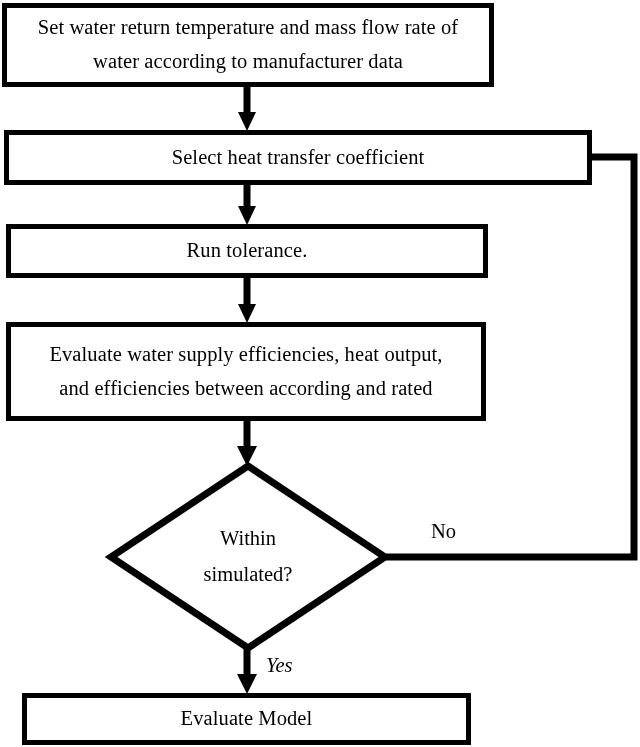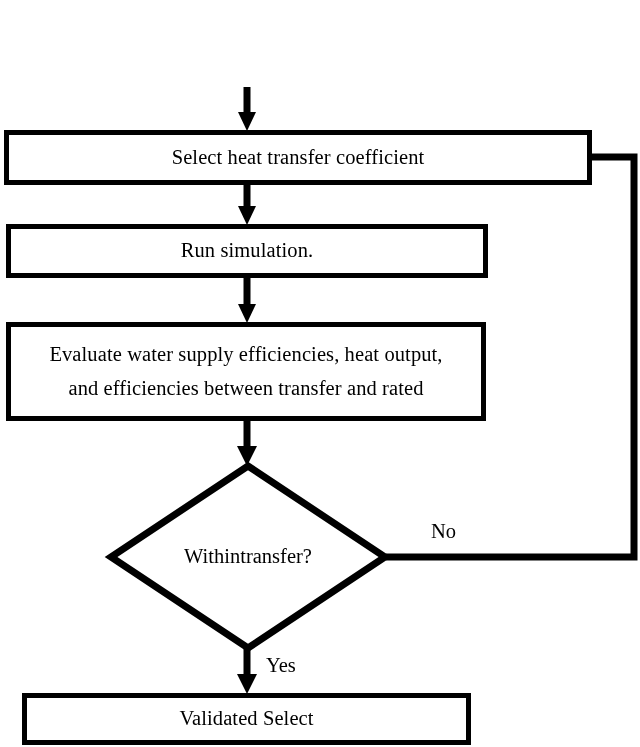--- a/index.html
+++ b/index.html
@@ -63,21 +63,21 @@
     height: 100%;
     overflow: visible;
   }
   #diamond-label {
     position: absolute;
     left: 0;
     top: 0;
     width: 100%;
     height: 100%;
     display: flex;
-    flex-direction: row;
+    flex-direction: column;
     align-items: center;
     justify-content: center;
     text-align: center;
     font-size: 20.5px;
     line-height: 1.75;
     pointer-events: none;
   }
 
   
   #connectors {
@@ -90,21 +90,21 @@
   }
 
   
   .edge-label {
     position: absolute;
     font-size: 20.5px;
     line-height: 1;
     white-space: nowrap;
   }
   #label-no  { left: 419px; top: 521px; margin-left: 12px; }
-  #label-yes { left: 266px; top: 655px; }
+  #label-yes { left: 266px; top: 655px; font-style: italic; }
 </style>
 </head>
 <body>
 
 <div id="canvas">
 
   <svg id="connectors" viewBox="0 0 640 747" xmlns="http://www.w3.org/2000/svg">
 
     <g>
       <line x1="247" y1="87" x2="247" y2="119" stroke="#000" stroke-width="7"></line>
@@ -130,46 +130,52 @@
       <polyline points="386,557 634,557 634,157 500,157" fill="none" stroke="#000" stroke-width="7" stroke-linejoin="miter"></polyline>
       <polygon points="489,157 508,148 508,166" fill="#000"></polygon>
     </g>
 
     <g>
       <line x1="247" y1="648" x2="247" y2="681" stroke="#000" stroke-width="7"></line>
       <polygon points="247,694 237,674 257,674" fill="#000"></polygon>
     </g>
   </svg>
 
+  <div class="node" id="box-set">
+    <span class="txt two-line">
+      <span>Set water return temperature and mass flow rate of</span><br>
+      <span>water according to manufacturer data</span>
+    </span>
+  </div>
 
   <div class="node" id="box-select">
     <span class="txt">Select heat transfer coefficient</span>
   </div>
 
   <div class="node" id="box-run">
-    <span class="txt">Run simulation.</span>
+    <span class="txt">Run tolerance.</span>
   </div>
 
   <div class="node" id="box-evaluate">
     <span class="txt two-line">
       <span>Evaluate water supply efficiencies, heat output,</span><br>
-      <span>and efficiencies between transfer and rated</span>
+      <span>and efficiencies between according and rated</span>
     </span>
   </div>
 
   <div id="diamond-wrap">
     <svg viewBox="0 0 280 188" xmlns="http://www.w3.org/2000/svg">
       <polygon points="140,3 277,94 140,185 3,94" fill="#ffffff" stroke="#000000" stroke-width="7" stroke-linejoin="miter"></polygon>
     </svg>
     <div id="diamond-label">
       <span>Within</span>
-      <span>transfer?</span>
+      <span>simulated?</span>
     </div>
   </div>
 
   <div class="edge-label" id="label-no">No</div>
   <div class="edge-label" id="label-yes">Yes</div>
 
   <div class="node" id="box-validated">
-    <span class="txt">Validated Select</span>
+    <span class="txt">Evaluate Model</span>
   </div>
 
 </div>
 
 </body></html>

